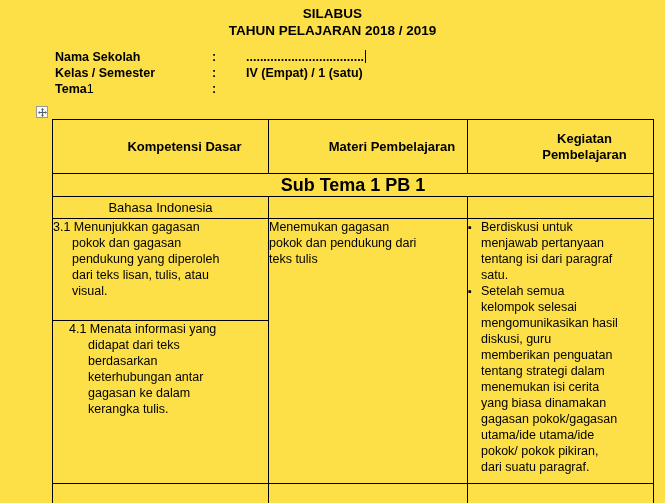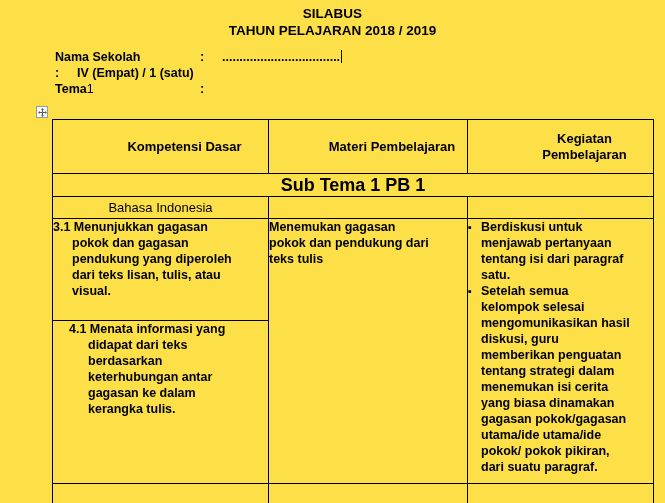--- a/index.html
+++ b/index.html
@@ -6,32 +6,32 @@
   .page{
     position:relative;width:665px;height:503px;background:#fde047;
     overflow:hidden;color:#000;
     font-family:"Liberation Sans","DejaVu Sans",sans-serif;
   }
   
   .titles{position:absolute;left:0;top:5px;width:100%;text-align:center;
     font-weight:bold;font-size:13.5px;line-height:17px;}
   
   .info{position:absolute;left:55px;top:49px;font-size:12.5px;line-height:16px;font-weight:bold;}
-  .info-row{display:flex;align-items:baseline;}
+  .info-row{display:flex;align-items:baseline;gap:12px;}
   .info-label{width:145px;}
   .info-label .suffix{font-weight:normal;}
   .info-colon{width:22px;}
   .caret{display:inline-block;width:1px;height:13px;background:#000;vertical-align:-2px;margin-left:1px;}
   
   .handle{position:absolute;left:36px;top:106px;width:12px;height:12px;
     border:1px solid #9a9a9a;background:#fbfbfb;display:flex;align-items:center;justify-content:center;box-sizing:border-box;}
   
   table.silabus{position:absolute;left:52px;top:119px;width:601px;
     border-collapse:collapse;table-layout:fixed;font-size:12.5px;line-height:16px;}
-  table.silabus td,table.silabus th{border:1.5px solid #000;padding:0;vertical-align:top;text-align:left;font-weight:bold;}
+  table.silabus td,table.silabus th{border:1.5px solid #000;padding:0;vertical-align:top;text-align:left;font-weight:normal;}
   tr.hdr th{height:53px;text-align:center;vertical-align:middle;font-weight:bold;font-size:13px;padding-left:48px;}
   tr.subtema td{height:22px;text-align:center;vertical-align:middle;font-weight:bold;font-size:18px;}
   tr.subject td{height:21px;vertical-align:middle;}
   tr.subject td.c1{text-align:center;font-weight:normal;font-size:13px;}
   td.cell-kd{padding:2px 26px 0 9px;}
   td.cell-kd.r1{height:101px;}
   td.cell-kd.r2{height:162px;padding-left:16px;}
   .hang{padding-left:19px;text-indent:-19px;white-space:pre-line;}
   td.cell-materi{padding:2px 28px 0 8px;}
   .pre{white-space:pre-line;}
@@ -51,20 +51,21 @@
     <div>TAHUN PELAJARAN 2018 / 2019</div>
   </div>
 
   <div class="info">
     <div class="info-row">
       <span class="info-label">Nama Sekolah</span>
       <span class="info-colon">:</span>
       <span class="info-value"><span>..................................</span><span class="caret"></span></span>
     </div>
     <div class="info-row">
+      <span class="info-label">Kelas / Semester</span>
       <span class="info-colon">:</span>
       <span class="info-value">IV (Empat) / 1 (satu)</span>
     </div>
     <div class="info-row">
       <span class="info-label"><span>Tema</span><span class="suffix">1</span></span>
       <span class="info-colon">:</span>
     </div>
   </div>
 
   <div class="handle">

